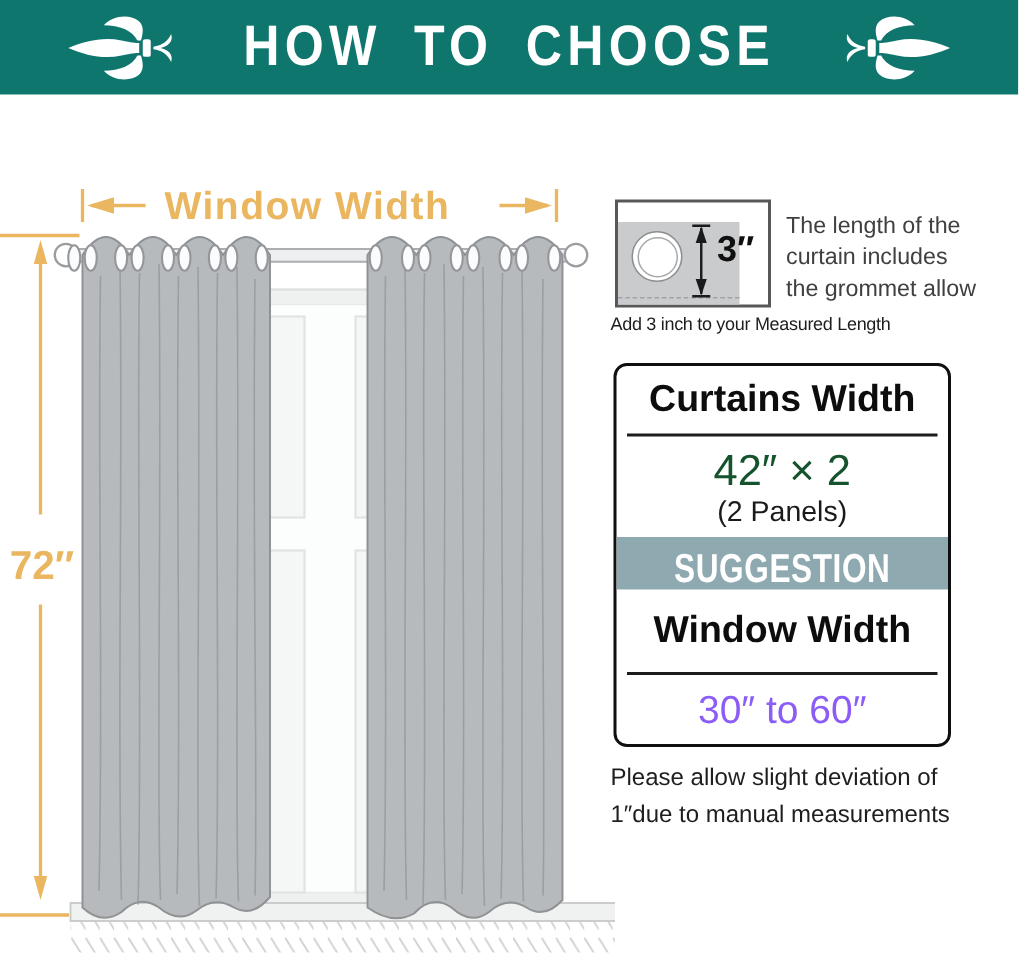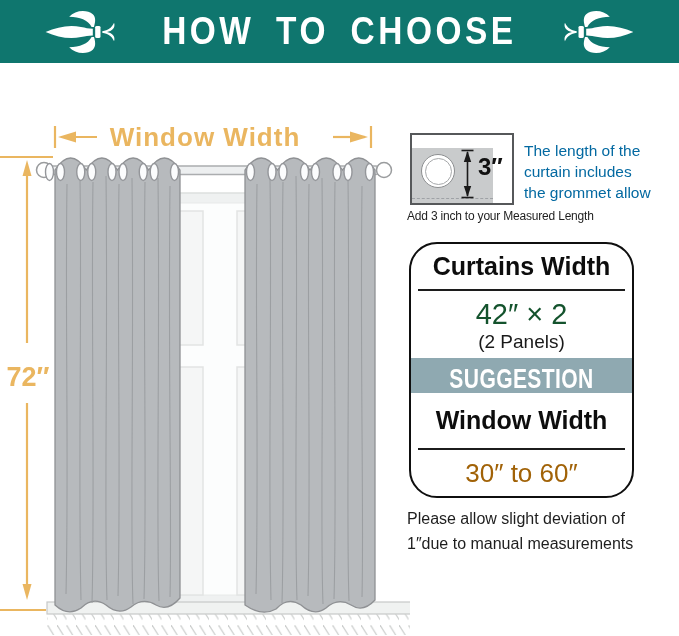--- a/index.html
+++ b/index.html
@@ -28,41 +28,41 @@
     position:absolute;left:410px;top:133px;width:104px;height:72px;
     border:2.5px solid #56585a;background:#fff;box-sizing:border-box;
   }
   .fabric{position:absolute;left:0;top:13px;width:81px;bottom:0;background:#c9cbcc;}
   .dotline{position:absolute;left:0;bottom:4px;width:81px;border-top:1.5px dashed #9fa2a6;}
   .gro-outer{position:absolute;left:9px;top:19px;width:34px;height:34px;border:1.6px solid #8c8e90;
     border-radius:50%;background:#fff;box-sizing:border-box;}
   .gro-inner{position:absolute;inset:2.5px;border:1.4px solid #a6a8aa;border-radius:50%;}
   .gro-arrow{position:absolute;left:48px;top:14px;}
   .gro-label{position:absolute;left:66px;top:18px;font-size:24px;font-weight:bold;color:#101010;}
-  .side-note{position:absolute;left:524px;top:140px;font-size:15.5px;line-height:21px;color:#0369a1;}
+  .side-note{position:absolute;left:524px;top:140px;font-size:15.5px;line-height:21px;color:#404040;}
   .side-note span{display:block;}
   .add-caption{position:absolute;left:407px;top:209px;width:272px;font-size:12px;
     letter-spacing:-0.2px;color:#1e1e1e;}
   
   .size-table{
     position:absolute;left:409px;top:242px;width:225px;height:256px;box-sizing:border-box;
-    border:2.5px solid #0f0f0f;border-radius:28px;background:#fff;
+    border:2.5px solid #0f0f0f;border-radius:9px;background:#fff;
     display:flex;flex-direction:column;overflow:hidden;
   }
   .t-center{display:flex;align-items:center;justify-content:center;}
   .t-h1{height:45px;font-size:25px;font-weight:bold;color:#0d0d0d;}
   .t-div{border-top:2px solid #1c1c1c;margin:0 7px;}
   .t-val{height:67px;display:flex;flex-direction:column;align-items:center;justify-content:center;}
   .t-val-main{font-size:29px;color:#14532d;line-height:33px;}
   .t-val-sub{font-size:19px;color:#1a1a1a;line-height:21px;}
   .t-band{height:35px;background:#8fa9b1;display:flex;align-items:flex-end;justify-content:center;}
   .t-band span{color:#fff;font-size:27px;font-weight:800;letter-spacing:0.5px;
     transform:scaleX(0.78);display:inline-block;line-height:1;}
   .t-h2{height:55px;font-size:25px;font-weight:bold;color:#0d0d0d;}
-  .t-v2{flex:1;font-size:26px;color:#a16207;}
+  .t-v2{flex:1;font-size:26px;color:#8b5cf6;}
   
   .footnote{position:absolute;left:407px;top:506px;font-size:16px;line-height:25px;color:#1e1e1e;}
   .footnote span{display:block;}
 </style>
 </head>
 <body>
 
 <div id="stage">
 
   <div class="banner" style="background-color: #0f766e;">

